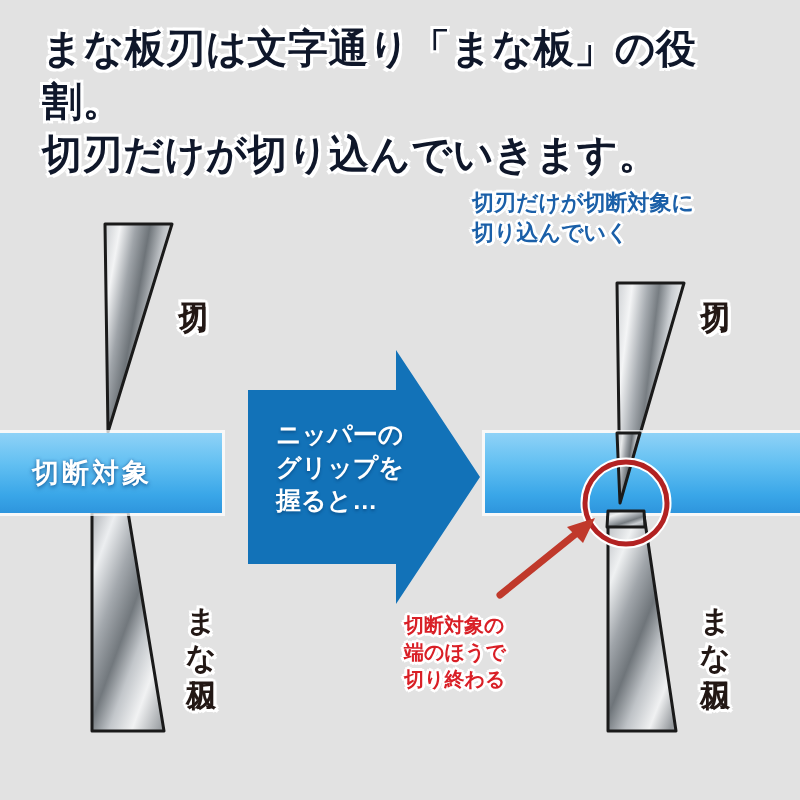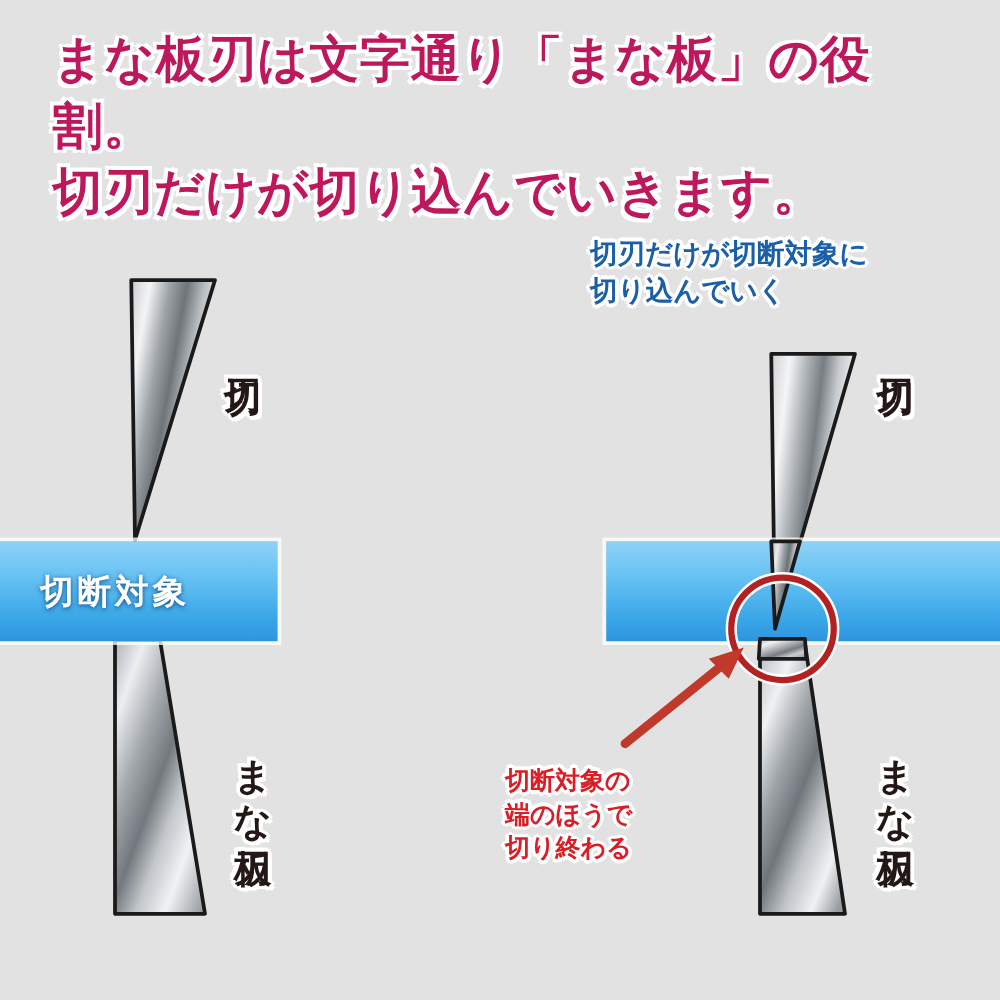--- a/index.html
+++ b/index.html
@@ -22,21 +22,21 @@
 
   
   .headline {
     position: absolute;
     left: 42px;
     top: 22px;
     width: 730px;
     font-size: 40px;
     font-weight: bold;
     line-height: 1.32;
-    color: #be185d;
+    color: #0f172a;
     letter-spacing: 0.5px;
     text-shadow:
        2px 0 0 #fff, -2px 0 0 #fff, 0 2px 0 #fff, 0 -2px 0 #fff,
        2px 2px 0 #fff, -2px 2px 0 #fff, 2px -2px 0 #fff, -2px -2px 0 #fff,
        3px 3px 0 #fff, -3px 3px 0 #fff, 3px -3px 0 #fff, -3px -3px 0 #fff;
     white-space: pre-line;
   }
 
   
   .blue-heading {
@@ -228,20 +228,28 @@
 
     <g>
       <polygon points="617,433 640,433 620,503" fill="url(#metalC2)" stroke="#1a1a1a" stroke-width="3" stroke-linejoin="round"></polygon>
     </g>
 
     <g>
       <polygon points="608,511 644,511 645,527 607,527" fill="url(#metalD2)" stroke="#1a1a1a" stroke-width="3" stroke-linejoin="round"></polygon>
     </g>
   </svg>
 
+  <div id="arrow-block" class="layer-marks">
+    <svg viewBox="0 0 232 254" width="232" height="254">
+      <polygon points="0,40 148,40 148,0 232,127 148,254 148,214 0,214" fill="#1272b8"></polygon>
+    </svg>
+    <div class="arrow-text">ニッパーの
+グリップを
+握ると…</div>
+  </div>
 
   <svg class="blade-svg layer-marks" viewBox="0 0 800 800">
 
     <circle cx="626" cy="503" r="41" fill="none" stroke="#ffffff" stroke-width="9"></circle>
 
     <circle cx="626" cy="503" r="41" fill="none" stroke="#b22222" stroke-width="5"></circle>
 
     <g>
       <path d="M 500,595 L 583,528" stroke="#c0392b" stroke-width="7" stroke-linecap="round" fill="none"></path>
       <polygon points="595,518 567,527 583,543" fill="#c0392b"></polygon>

